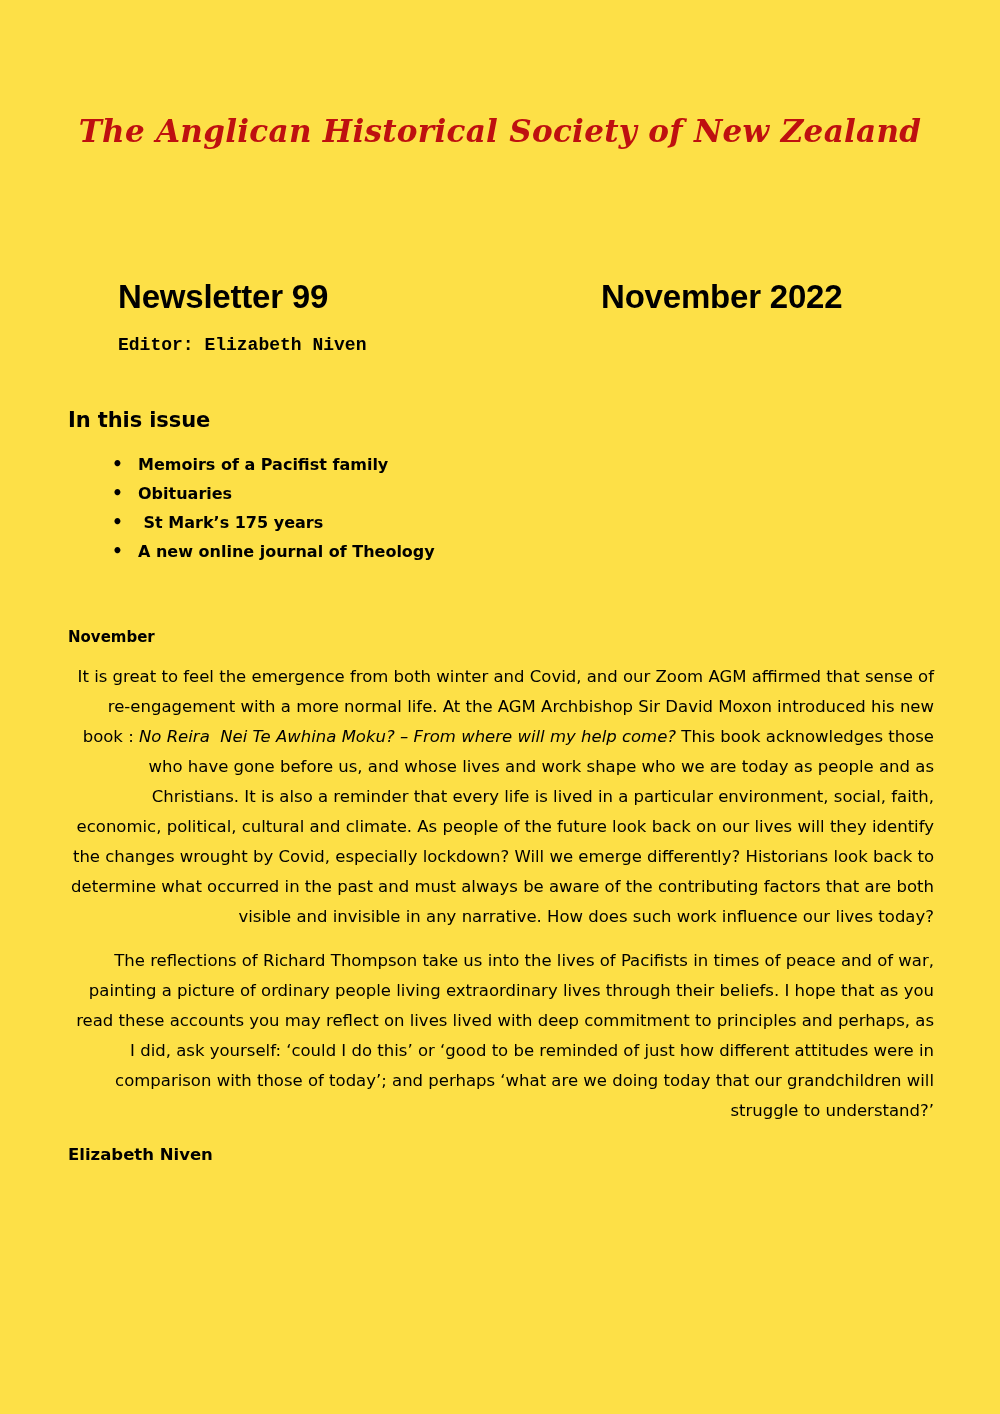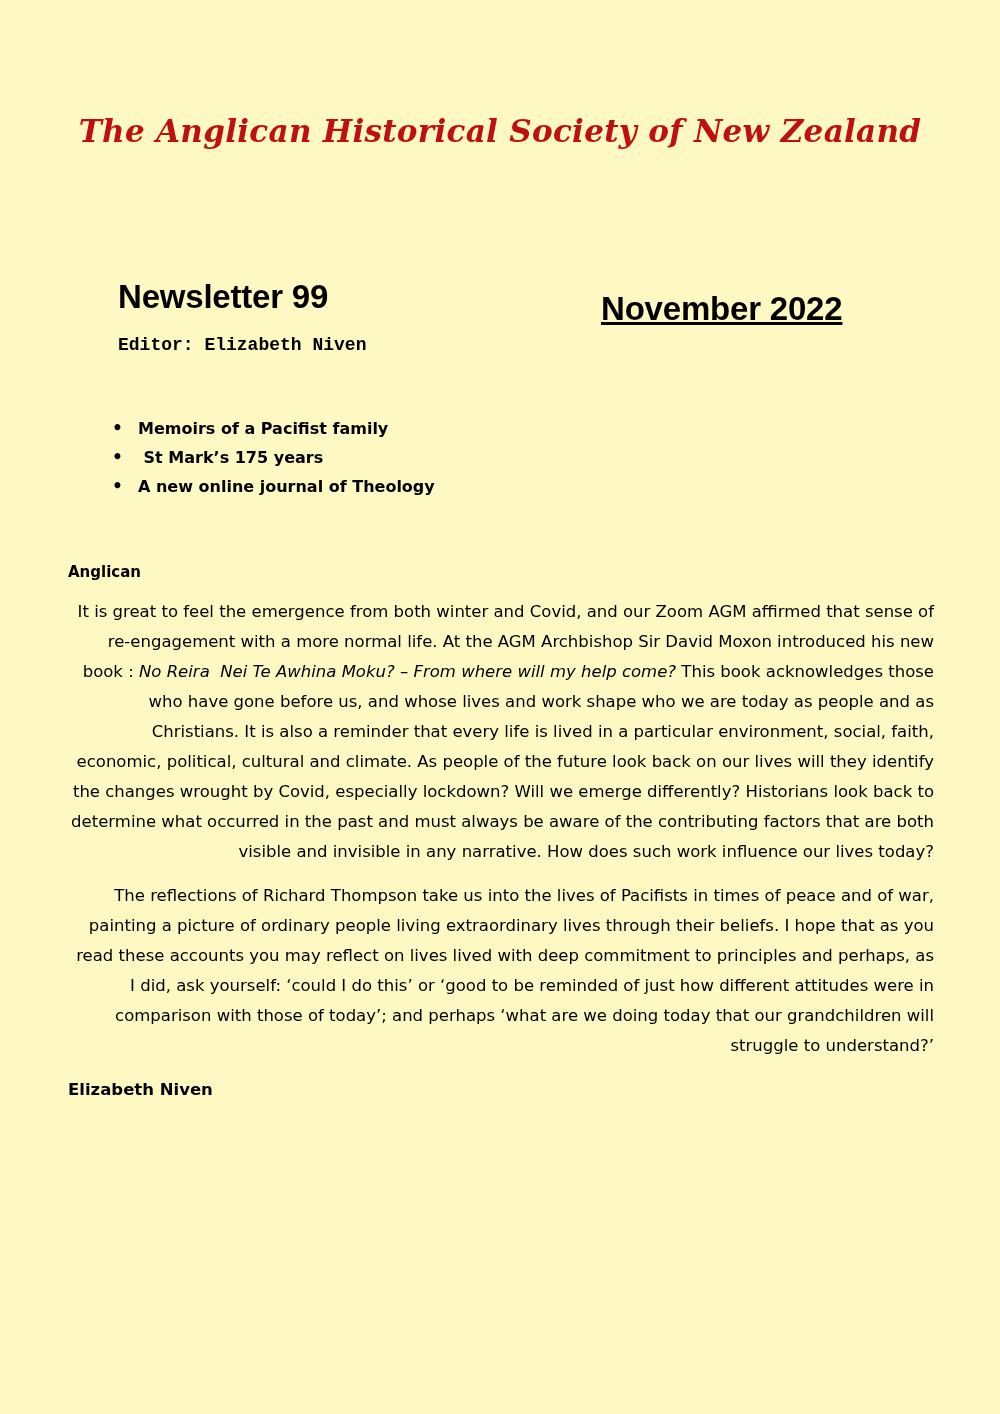--- a/index.html
+++ b/index.html
@@ -14,21 +14,21 @@
     position: relative;
     overflow: hidden;
     font-family: "DejaVu Sans", sans-serif;
     color: #000000;
     -webkit-font-smoothing: antialiased;
   }
 
   .page {
     position: absolute;
     inset: 0;
-    background: #fef9c3;
+    background: #fde047;
     padding-left: 40px;
   }
 
   
   .masthead {
     position: absolute;
     left: 0;
     right: 0;
     top: 108px;
     text-align: center;
@@ -60,27 +60,26 @@
     top: 0;
     font-family: "Liberation Sans", sans-serif;
     font-weight: bold;
     font-size: 33px;
     line-height: 38px;
     letter-spacing: -0.2px;
   }
   .issue-date {
     position: absolute;
     left: 601px;
-    top: 12px;
+    top: 0;
     font-family: "Liberation Sans", sans-serif;
     font-weight: bold;
     font-size: 33px;
     line-height: 38px;
     letter-spacing: -0.2px;
-    text-decoration: underline;
   }
   .editor-line {
     position: absolute;
     left: 118px;
     top: 56px;
     font-family: Liberation Mono, monospace;
     font-weight: bold;
     font-size: 18px;
     line-height: 22px;
   }
@@ -163,28 +162,30 @@
   </div>
 
   <div class="titleblock">
     <div class="newsletter-no">Newsletter 99</div>
     <div class="issue-date">November 2022</div>
     <div class="editor-line">Editor: Elizabeth Niven</div>
   </div>
 
   <div class="content">
 
+    <h2 class="section-heading">In this issue</h2>
 
     <ul class="issue-list">
       <li>Memoirs of a Pacifist family</li>
+      <li>Obituaries</li>
       <li> St Mark’s 175 years</li>
       <li>A new online journal of Theology</li>
     </ul>
 
-    <div class="editorial-label">Anglican</div>
+    <div class="editorial-label">November</div>
 
     <p class="body"><span>It is great to feel the emergence from both winter and Covid, and our Zoom AGM affirmed that sense of re-engagement with a more normal life. At the AGM Archbishop Sir David Moxon introduced his new book : </span><em class="booktitle">No Reira  Nei Te Awhina Moku? – From where will my help come?</em><span> This book acknowledges those who have gone before us, and whose lives and work shape who we are today as people and as Christians. It is also a reminder that every life is lived in a particular environment, social, faith, economic, political, cultural and climate. As people of the future look back on our lives will they identify the changes wrought by Covid, especially lockdown? Will we emerge differently? Historians look back to determine what occurred in the past and must always be aware of the contributing factors that are both visible and invisible in any narrative. How does such work influence our lives today?</span></p>
 
     <p class="body">The reflections of Richard Thompson take us into the lives of Pacifists in times of peace and of war, painting a picture of ordinary people living extraordinary lives through their beliefs. I hope that as you read these accounts you may reflect on lives lived with deep commitment to principles and perhaps, as I did, ask yourself: ‘could I do this’ or ‘good to be reminded of just how different attitudes were in comparison with those of today’; and perhaps ‘what are we doing today that our grandchildren will struggle to understand?’</p>
 
     <p class="signoff">Elizabeth Niven</p>
 
   </div>
 </div>
 

